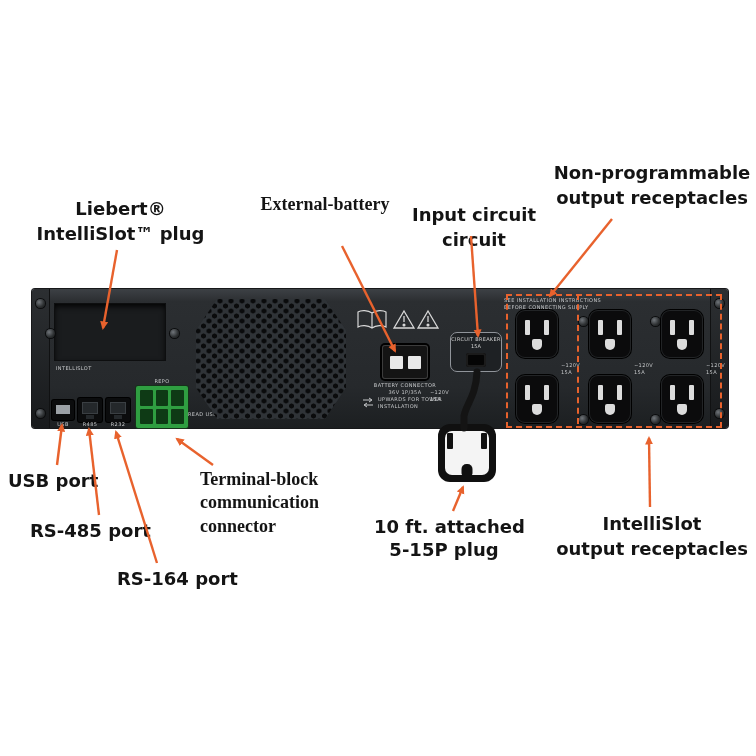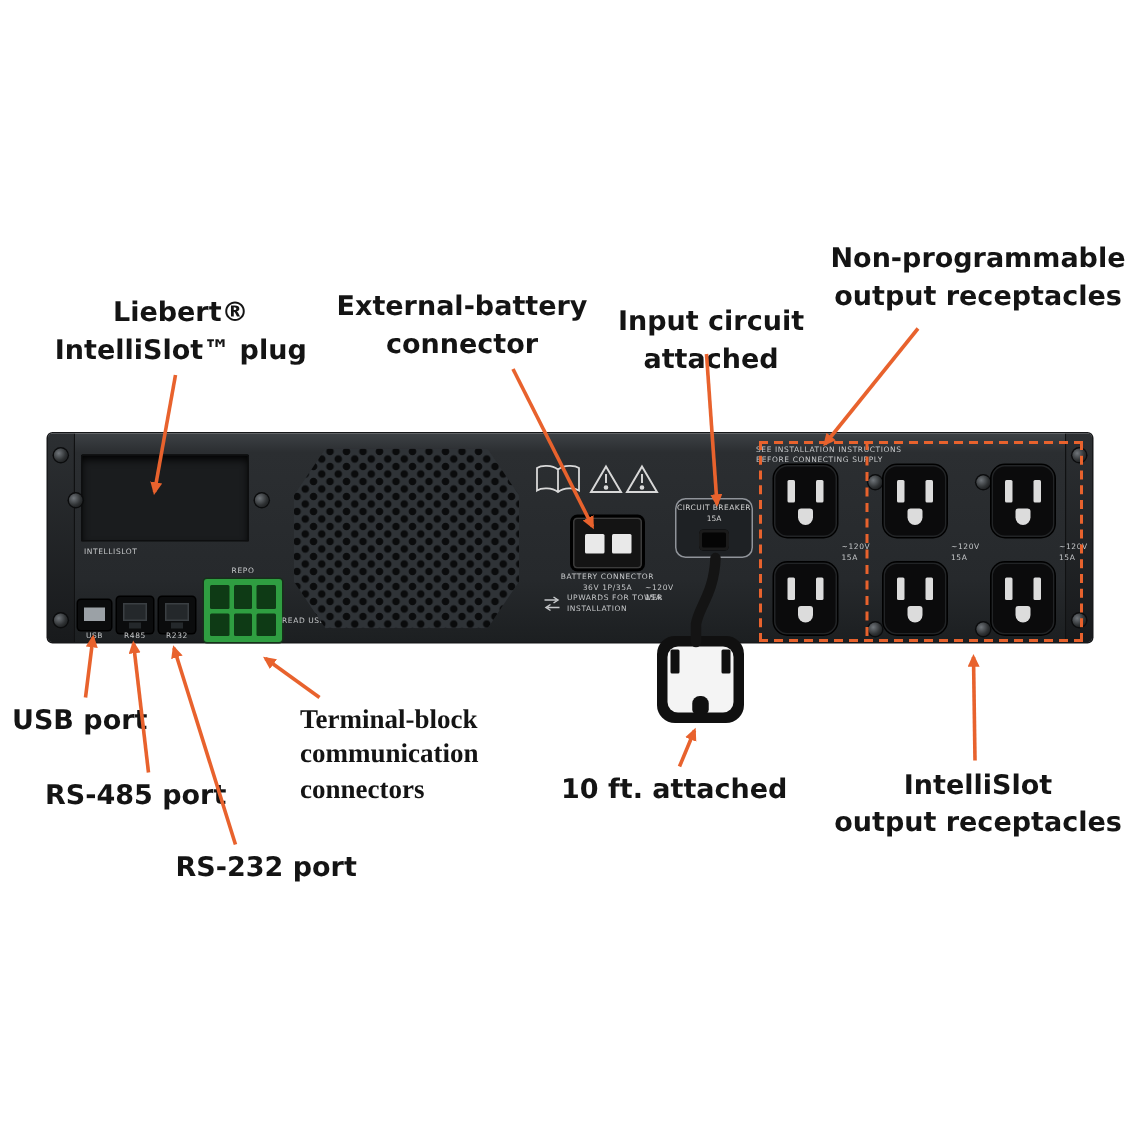--- a/index.html
+++ b/index.html
@@ -75,55 +75,55 @@
 </head>
 <body>
 
 <div id="scene">
 
   <div class="callout tc" style="left:28px;top:196px;width:185px;">
     <div>Liebert®</div>
     <div>IntelliSlot™ plug</div>
   </div>
 
-  <div class="callout tc" style="left:218px;top:192px;width:180px;">
+  <div class="callout tc" style="left:235px;top:192px;width:180px;font-family:Liberation Serif, serif;">
     <div>External-battery</div>
-    <div>connector</div>
   </div>
 
   <div class="callout tc" style="left:400px;top:190px;width:148px;margin-top:12px;">
     <div>Input circuit</div>
-    <div>attached</div>
+    <div>circuit</div>
   </div>
 
   <div class="callout tc" style="left:552px;top:160px;width:200px;">
     <div>Non-programmable</div>
     <div>output receptacles</div>
   </div>
 
   <div class="callout" style="left:8px;top:468px;">
     <div>USB port</div>
   </div>
 
   <div class="callout" style="left:30px;top:518px;">
     <div>RS-485 port</div>
   </div>
 
   <div class="callout" style="left:117px;top:566px;">
-    <div>RS-232 port</div>
+    <div>RS-164 port</div>
   </div>
 
   <div class="callout" style="left:200px;top:468px;line-height:1.3;font-family:Liberation Serif, serif;">
     <div>Terminal-block</div>
     <div>communication</div>
-    <div>connectors</div>
+    <div>connector</div>
   </div>
 
   <div class="callout tc" style="left:374px;top:515px;width:140px;line-height:1.3;">
     <div>10 ft. attached</div>
+    <div>5-15P plug</div>
   </div>
 
   <div class="callout tc" style="left:552px;top:511px;width:200px;">
     <div>IntelliSlot</div>
     <div>output receptacles</div>
   </div>
 
   <div class="chassis">
 
     <div class="ear l">

